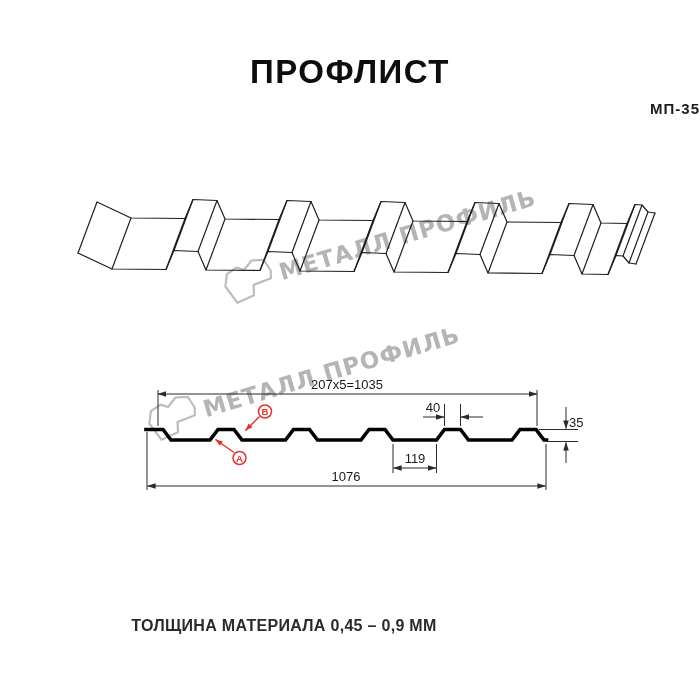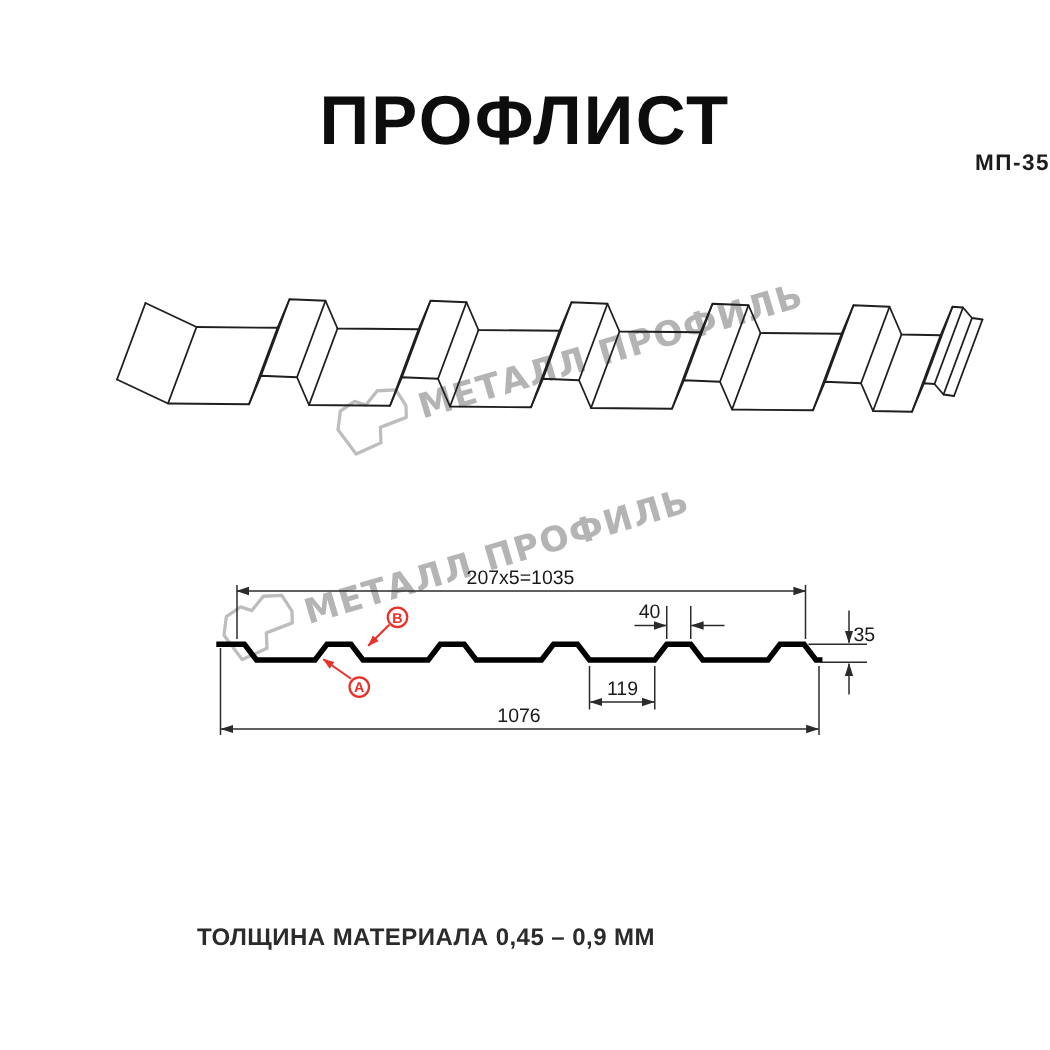--- a/index.html
+++ b/index.html
@@ -1,19 +1,19 @@
 <!DOCTYPE html>
 <html><head>
 <meta charset="utf-8">
 <style>
   html,body{margin:0;padding:0;background:#fff;}
   .stage{position:relative;width:700px;height:700px;background:#ffffff;overflow:hidden;
          font-family:"Liberation Sans",sans-serif;}
   .title{position:absolute;top:53px;left:0;width:700px;text-align:center;
-         font-family:"Liberation Sans",sans-serif;font-weight:700;font-size:46px;
+         font-family:"Liberation Sans",sans-serif;font-weight:700;font-size:33px;
          letter-spacing:1.5px;color:#0d0d0d;}
   .subtitle{position:absolute;top:100px;left:0;width:700px;text-align:right;
          font-weight:700;font-size:15px;letter-spacing:1px;color:#1c1c1c;}
   .footer{position:absolute;top:617px;left:0;width:568px;text-align:center;
          font-weight:700;font-size:16px;letter-spacing:0.3px;color:#2b2b2b;}
   .watermark{position:absolute;display:flex;align-items:center;gap:6px;
          transform-origin:0 50%;transform:rotate(-16.5deg);pointer-events:none;}
   .wm1{left:224px;top:268px;}
   .wm2{left:148px;top:405px;}
   .wm-text{font-family:"DejaVu Sans",sans-serif;font-weight:700;font-size:23px;

